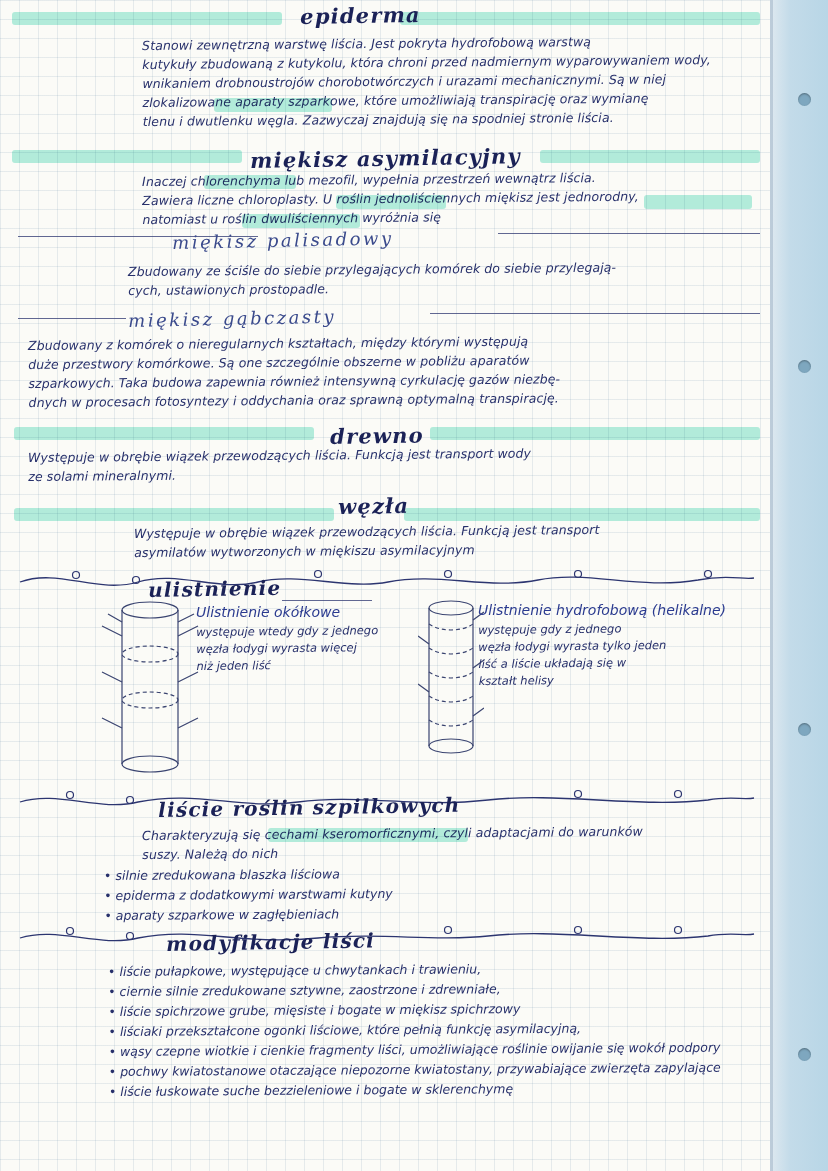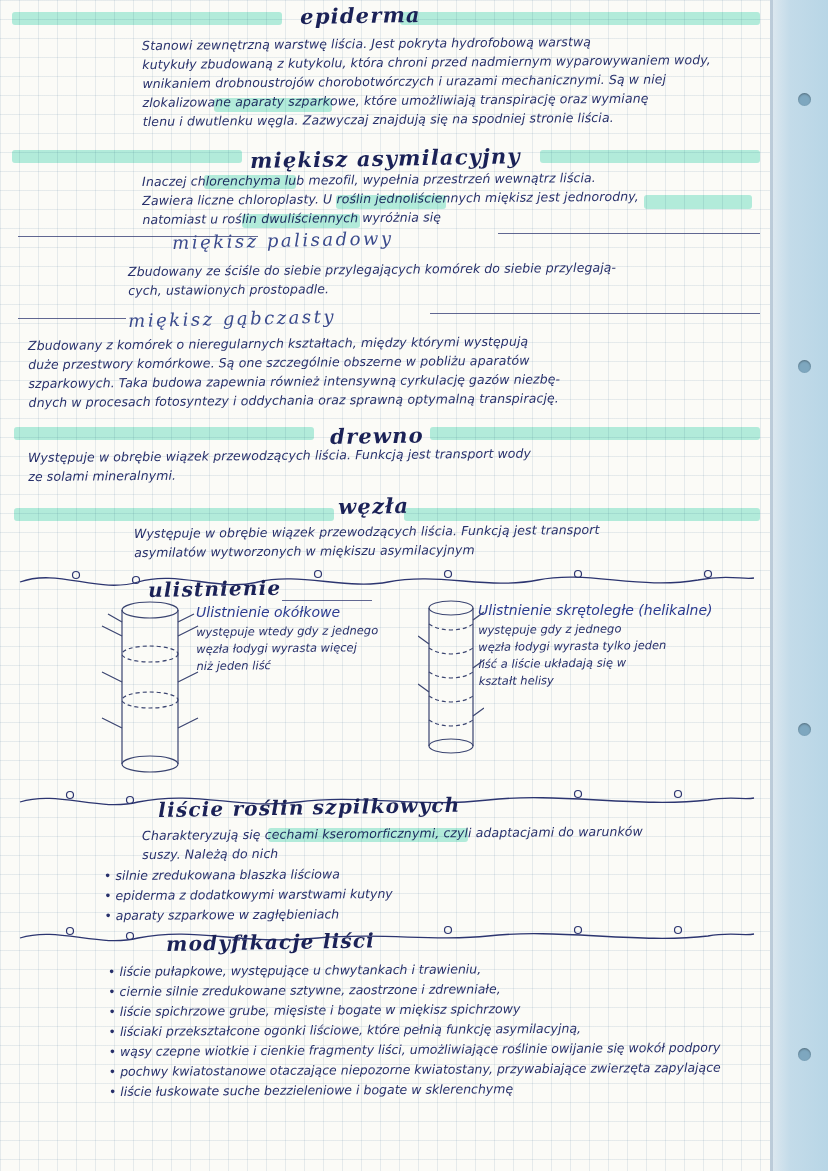--- a/index.html
+++ b/index.html
@@ -235,21 +235,21 @@
       <path d="M55,12 L55,150"></path>
       <ellipse cx="33" cy="150" rx="22" ry="7"></ellipse>
       <path d="M11,28 C22,36 44,36 55,28" stroke-dasharray="4 3"></path>
       <path d="M11,52 C22,60 44,60 55,52" stroke-dasharray="4 3"></path>
       <path d="M11,76 C22,84 44,84 55,76" stroke-dasharray="4 3"></path>
       <path d="M11,100 C22,108 44,108 55,100" stroke-dasharray="4 3"></path>
       <path d="M11,124 C22,132 44,132 55,124" stroke-dasharray="4 3"></path>
       <path d="M55,24 L66,16 M11,48 L0,40 M55,72 L66,64 M11,96 L0,88 M55,120 L66,112"></path>
     </g>
   </svg>
-  <div class="note-title" style="left:478px; top:602px;">Ulistnienie skrętoległe (helikalne)</div>
+  <div class="note-title" style="left:478px; top:602px;">Ulistnienie hydrofobową (helikalne)</div>
   <div class="note hand" style="left:478px; top:622px; width:230px;">występuje gdy z jednego
 węzła łodygi wyrasta tylko jeden
 liść a liście układają się w
 kształt helisy</div>
 
   <svg class="wave" style="left:18px; top:788px;" width="740" height="24">
     <path d="M2,14 C40,2 80,24 120,14 C180,2 220,22 280,14 C340,6 400,20 470,12 C540,4 620,20 690,12 C712,8 726,12 736,10" fill="none" stroke="#2c3570" stroke-width="1.3"></path>
     <circle cx="52" cy="7" r="3.5" fill="none" stroke="#2c3570" stroke-width="1.2"></circle>
     <circle cx="112" cy="12" r="3.5" fill="none" stroke="#2c3570" stroke-width="1.2"></circle>
     <circle cx="560" cy="6" r="3.5" fill="none" stroke="#2c3570" stroke-width="1.2"></circle>

